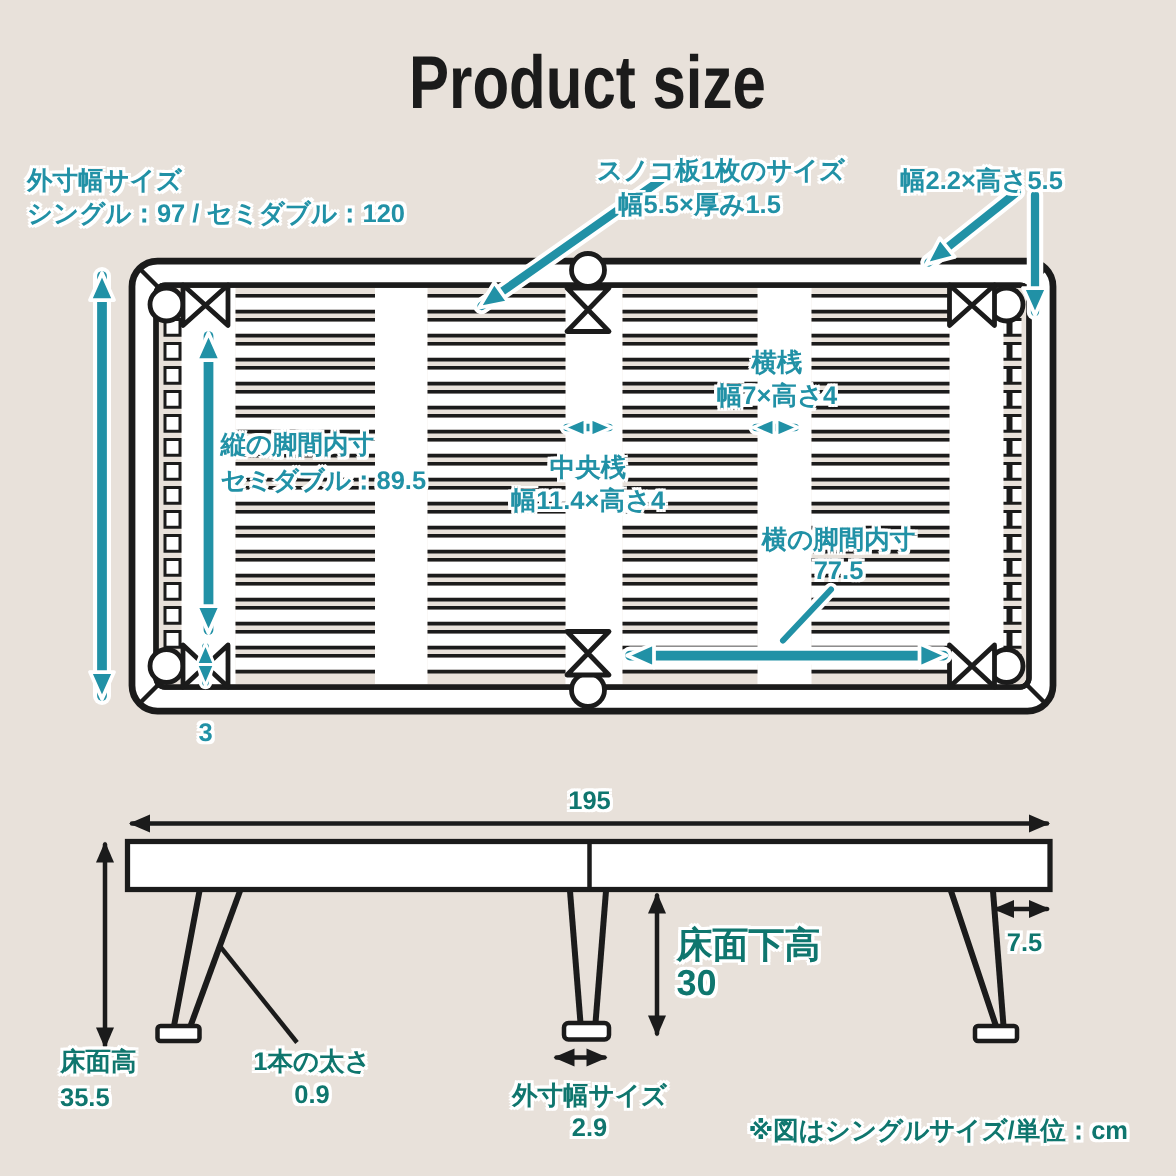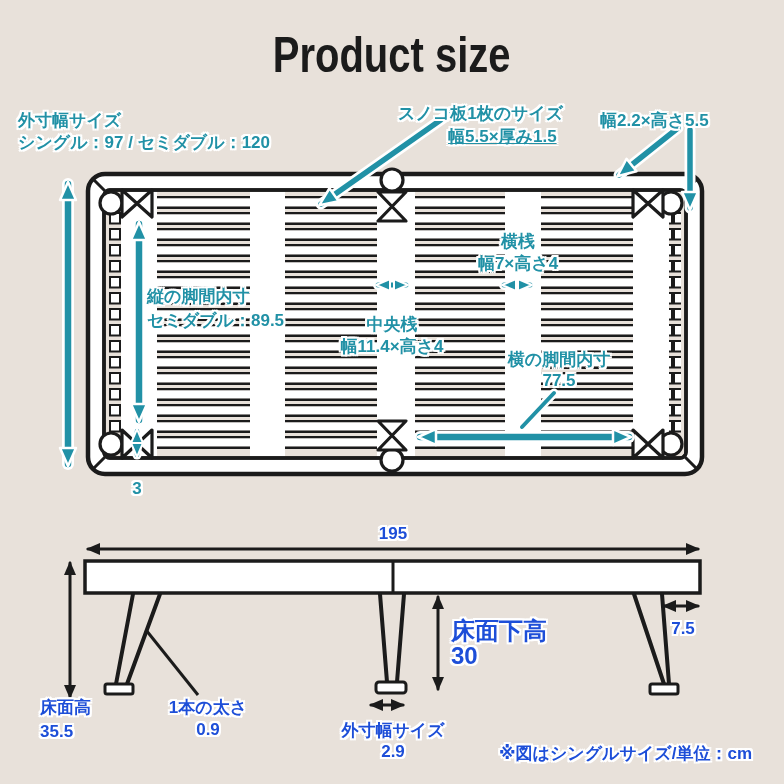--- a/index.html
+++ b/index.html
@@ -3,21 +3,21 @@
 <meta charset="utf-8">
 <style>
   html,body{margin:0;padding:0;}
   body{background:#e8e1da;font-family:"Liberation Sans","DejaVu Sans",sans-serif;}
   .stage{position:relative;width:784px;height:784px;background:#e8e1da;overflow:hidden;}
   .abs{position:absolute;}
   .title{top:26px;left:0;width:784px;text-align:center;color:#1b1b1b;font-size:50px;font-weight:800;}
   .title span{display:inline-block;transform:scaleX(0.8);transform-origin:center;letter-spacing:0px;white-space:nowrap;}
   .tlabel{color:#2191a6;font-weight:700;font-size:17px;line-height:22px;white-space:nowrap;
     text-shadow:-2px -2px 0 #fff,2px -2px 0 #fff,-2px 2px 0 #fff,2px 2px 0 #fff,-2px 0 0 #fff,2px 0 0 #fff,0 -2px 0 #fff,0 2px 0 #fff;}
-  .blabel{color:#1d4ed8;font-weight:700;font-size:17px;line-height:22px;white-space:nowrap;
+  .blabel{color:#0f766e;font-weight:700;font-size:17px;line-height:22px;white-space:nowrap;
     text-shadow:-2px -2px 0 #fff,2px -2px 0 #fff,-2px 2px 0 #fff,2px 2px 0 #fff,-2px 0 0 #fff,2px 0 0 #fff,0 -2px 0 #fff,0 2px 0 #fff;}
   .cx{transform:translateX(-50%);text-align:center;}
   svg{position:absolute;left:0;top:0;}
 </style>
 </head>
 <body>
 
 <div class="stage">
 
   <svg width="784" height="784" viewBox="0 0 784 784">
@@ -172,27 +172,27 @@
     </g>
   </svg>
 
   <div class="abs title"><span>Product size</span></div>
 
   <div class="abs tlabel" style="left:18px;top:110px;">
     <div>外寸幅サイズ</div>
     <div>シングル：97 / セミダブル：120</div>
   </div>
   <div class="abs tlabel" style="left:398px;top:103px;">スノコ板1枚のサイズ</div>
-  <div class="abs tlabel" style="left:448px;top:126px;text-decoration:underline;">幅5.5×厚み1.5</div>
+  <div class="abs tlabel" style="left:412px;top:126px;">幅5.5×厚み1.5</div>
   <div class="abs tlabel" style="left:600px;top:110px;">幅2.2×高さ5.5</div>
   <div class="abs tlabel" style="left:147px;top:285px;line-height:24px;">
     <div>縦の脚間内寸</div>
     <div>セミダブル：89.5</div>
   </div>
-  <div class="abs tlabel cx" style="left:392px;top:314px;">
+  <div class="abs tlabel cx" style="left:392px;top:301px;">
     <div>中央桟</div>
     <div>幅11.4×高さ4</div>
   </div>
   <div class="abs tlabel cx" style="left:518px;top:231px;">
     <div>横桟</div>
     <div>幅7×高さ4</div>
   </div>
   <div class="abs tlabel cx" style="left:559px;top:349px;line-height:21px;">
     <div>横の脚間内寸</div>
     <div>77.5</div>

